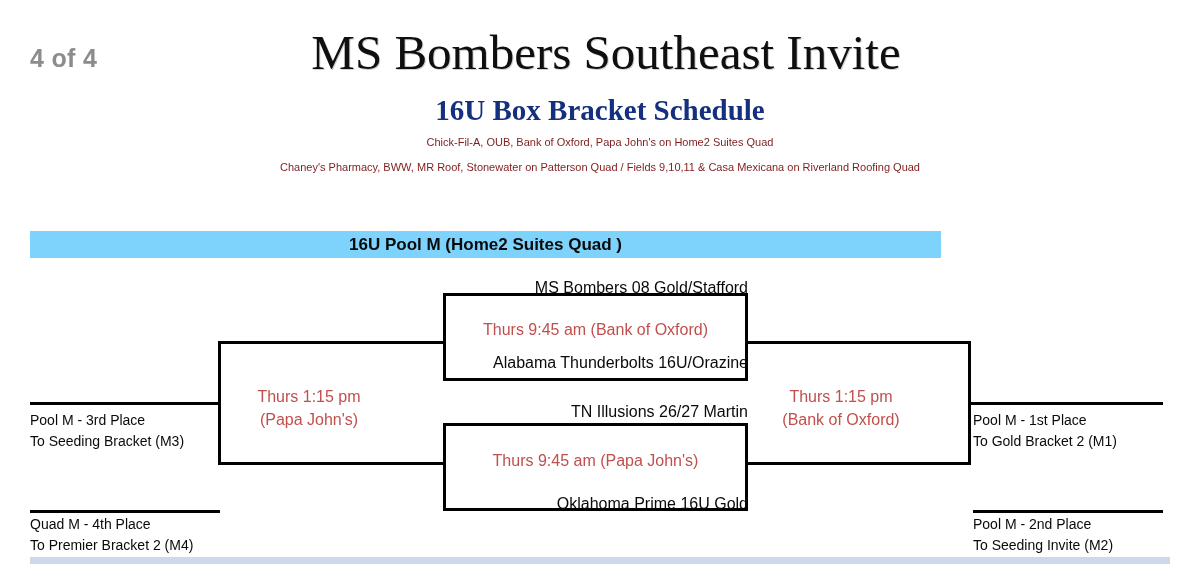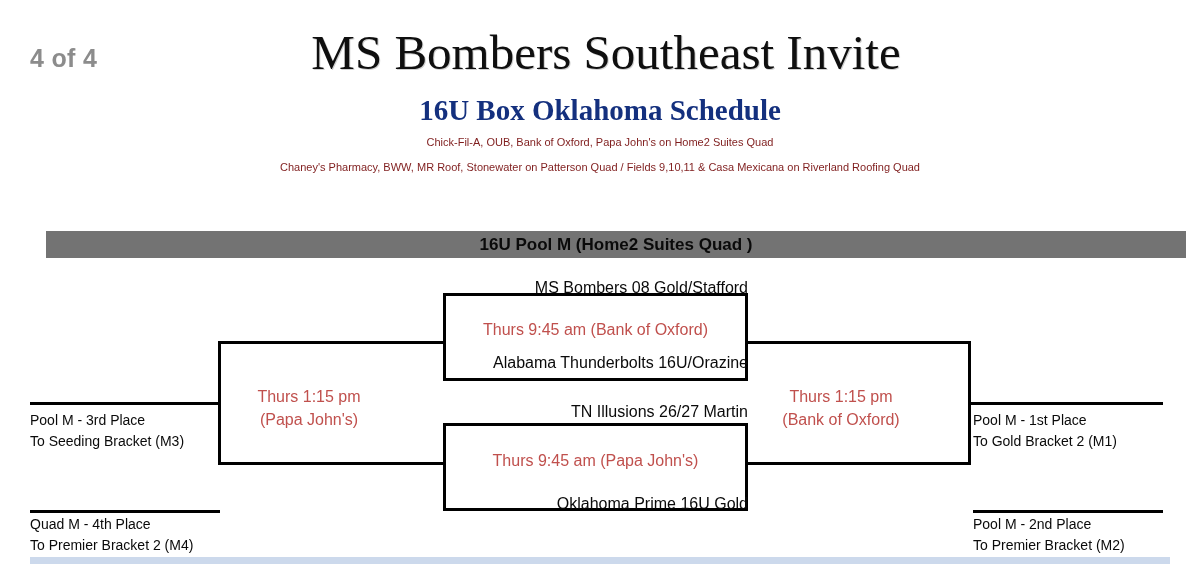--- a/index.html
+++ b/index.html
@@ -66,27 +66,26 @@
     white-space: nowrap;
   }
   .venue-line.l1 { top: 136px; }
   .venue-line.l2 { top: 161px; }
 
   
   .pool-bar {
     position: absolute;
     left: 30px;
     top: 231px;
-    width: 1140px;
+    width: 911px;
     height: 27px;
-    background: #737373;
+    background: #7dd3fc;
     display: flex;
     align-items: center;
     justify-content: center;
-    margin-left: 16px;
   }
   .pool-bar-label {
     font-size: 17px;
     font-weight: 700;
     color: #0a0a0a;
     white-space: nowrap;
   }
 
   
   .ln {
@@ -149,21 +148,21 @@
     background: #ccd9ec;
   }
 </style>
 </head>
 <body>
 
 <div id="page">
 
   <div class="page-counter">4 of 4</div>
   <div class="doc-title">MS Bombers Southeast Invite</div>
-  <div class="doc-subtitle">16U Box Oklahoma Schedule</div>
+  <div class="doc-subtitle">16U Box Bracket Schedule</div>
   <div class="venue-line l1">Chick-Fil-A, OUB, Bank of Oxford, Papa John's on Home2 Suites Quad</div>
   <div class="venue-line l2">Chaney's Pharmacy, BWW, MR Roof, Stonewater on Patterson Quad  /  Fields 9,10,11 &amp; Casa Mexicana on Riverland Roofing Quad</div>
 
   <div class="pool-bar">
     <span class="pool-bar-label">16U Pool M   (Home2 Suites Quad )</span>
   </div>
 
   <div class="ln hline" style="left:218px; top:341px; width:532px;"></div>
   <div class="ln hline" style="left:218px; top:462px; width:532px;"></div>
   <div class="ln vline" style="left:218px; top:341px; height:62px;"></div>
@@ -208,18 +207,18 @@
 
   <div class="ln hline" style="left:968px; top:402px; width:195px;"></div>
   <div class="placement" style="left:973px; top:410px; width:190px;">
     <div>Pool M - 1st Place</div>
     <div>To Gold Bracket 2 (M1)</div>
   </div>
 
   <div class="ln hline" style="left:973px; top:510px; width:190px;"></div>
   <div class="placement" style="left:973px; top:514px; width:190px;">
     <div>Pool M - 2nd Place</div>
-    <div>To Premier Bracket (M2)</div>
+    <div>To Seeding Invite (M2)</div>
   </div>
 
   <div class="bottom-strip"></div>
 
 </div>
 
 </body></html>

